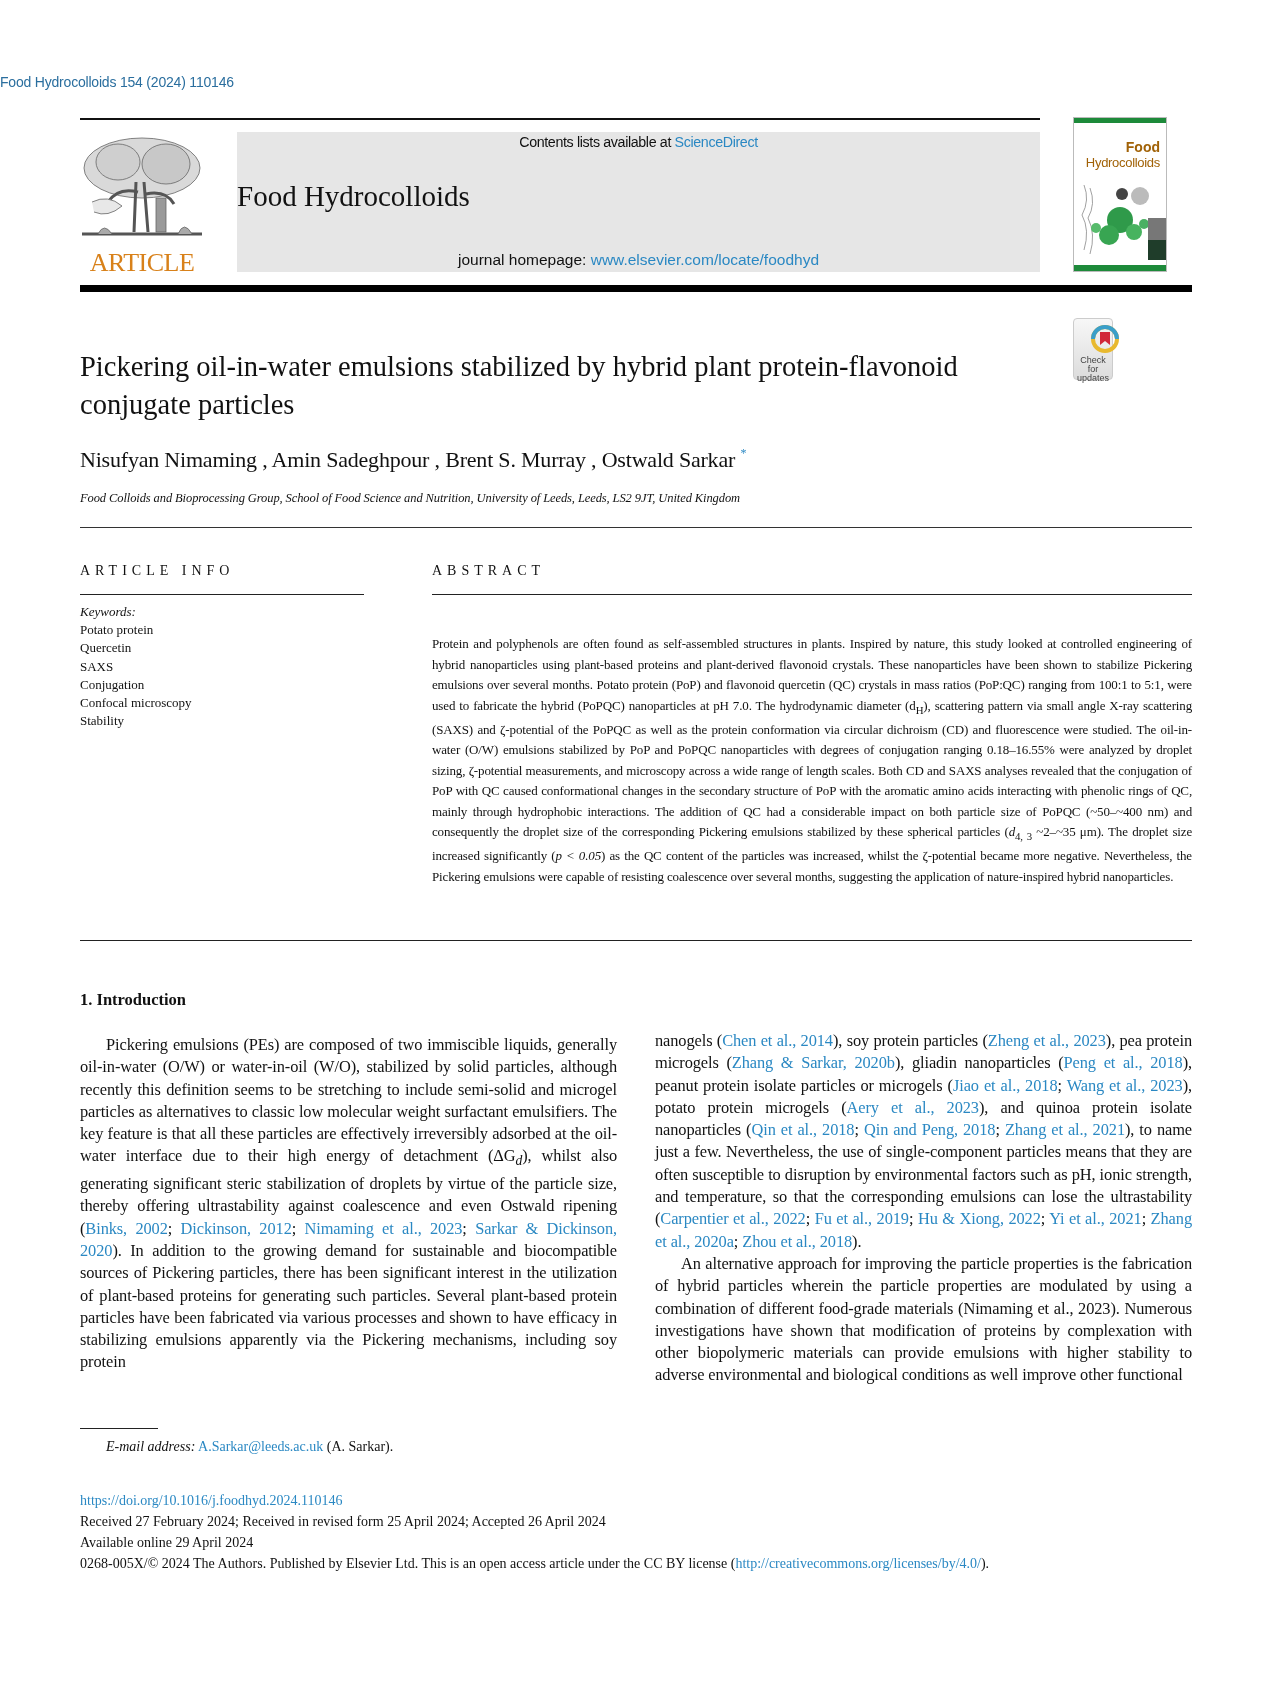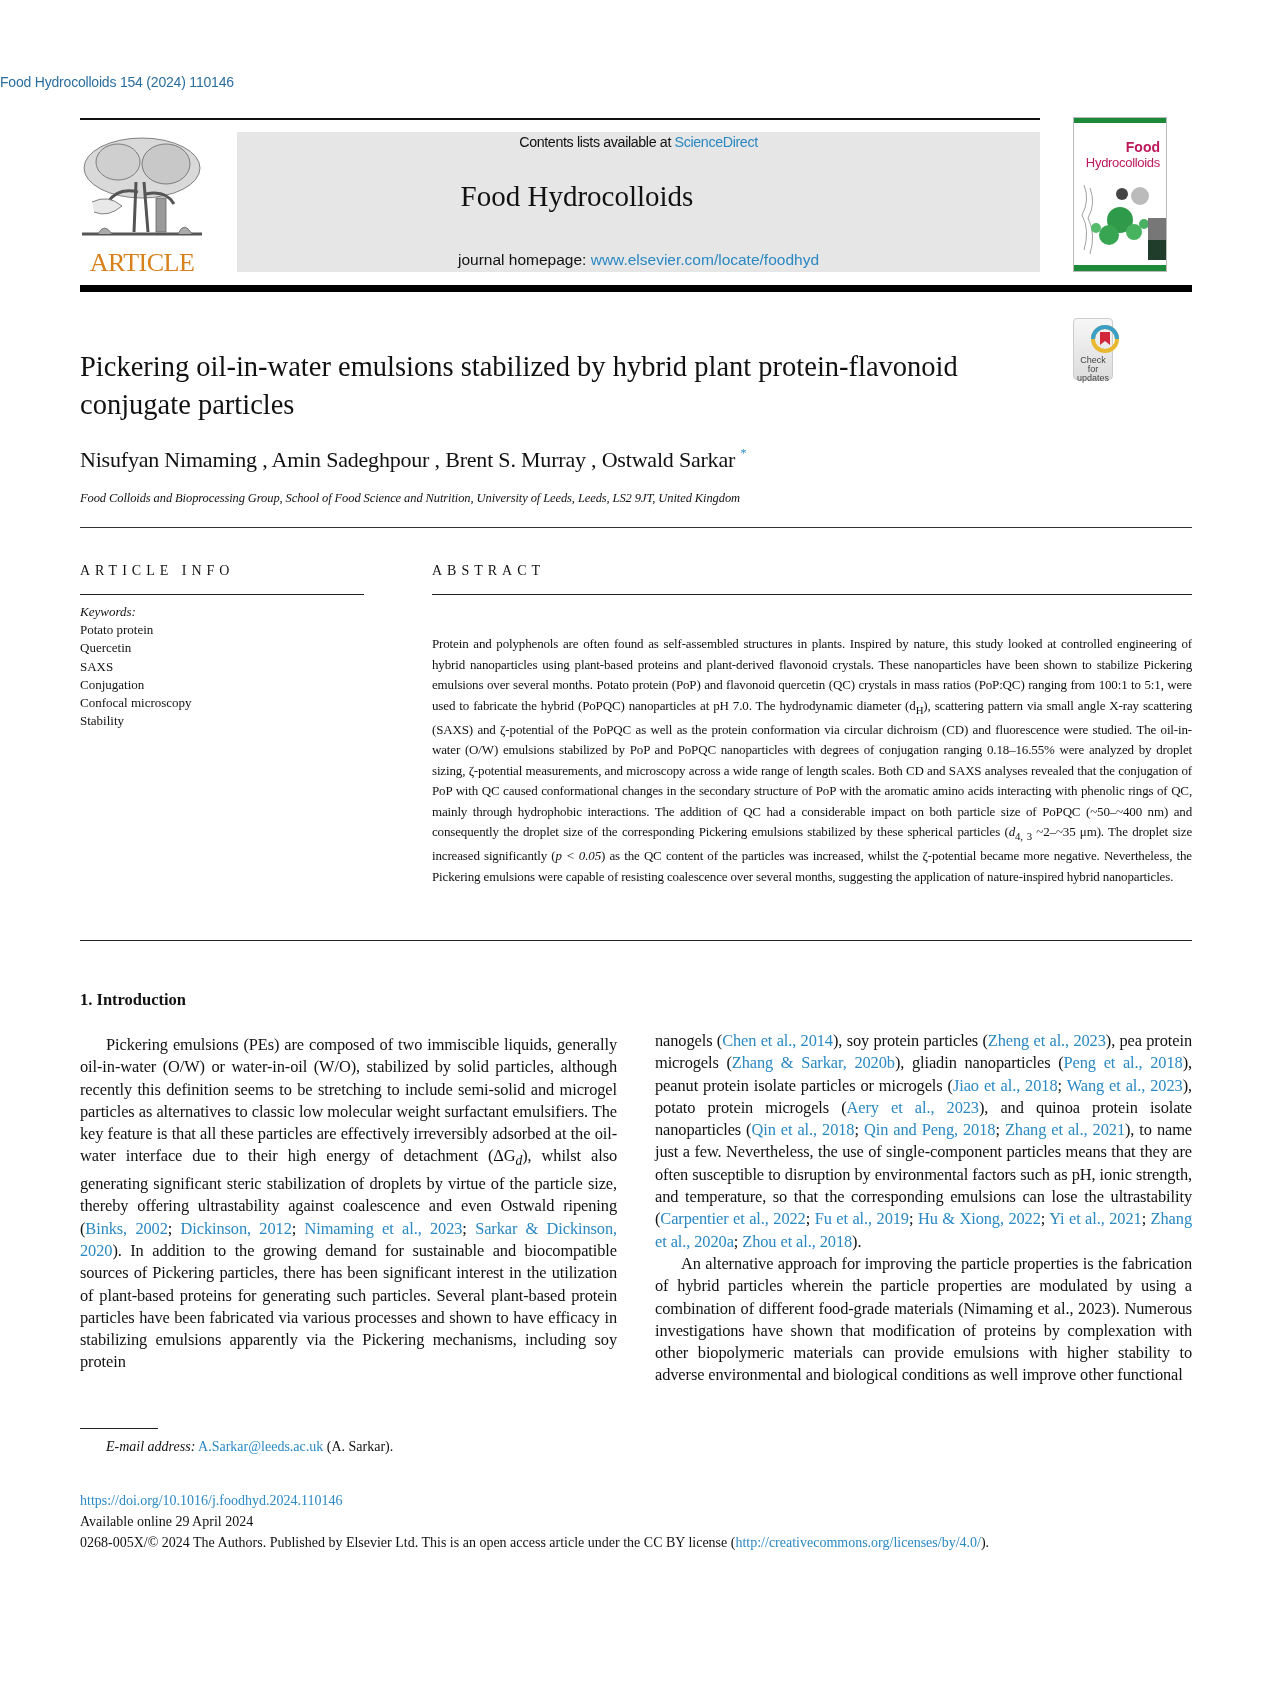--- a/index.html
+++ b/index.html
@@ -8,26 +8,26 @@
   a, .link { color: #2a88c3; text-decoration: none; }
   .abs { position: absolute; }
 
   
   #journal-ref { left: 0; width: 1262px; top: 74px; font-size: 14px; color: #2a6e9e; font-family: "Liberation Sans Narrow", "Liberation Sans", sans-serif; letter-spacing: -0.2px; }
   #top-rule { left: 80px; top: 118px; width: 960px; height: 2px; background: #111; }
   #elsevier-logo { left: 78px; top: 132px; width: 128px; height: 142px; }
   #elsevier-word { left: 78px; top: 248px; width: 128px; text-align: center; font-size: 26px; color: #d8811a; font-family: "Liberation Serif", serif; letter-spacing: -0.5px; }
   #banner { left: 237px; top: 132px; width: 803px; height: 140px; background: #e6e6e6; }
   #contents-line { left: 237px; width: 803px; top: 133px; text-align: center; font-size: 15.5px; font-family: "Liberation Sans", sans-serif; letter-spacing: -0.4px; transform: scaleX(0.92); }
-  #journal-name { left: 237px; width: 680px; top: 180px; text-align: center; font-size: 29px; font-family: "Liberation Serif", serif; }
+  #journal-name { left: 237px; width: 680px; top: 180px; text-align: left; font-size: 29px; font-family: "Liberation Serif", serif; }
   #homepage-line { left: 237px; width: 803px; top: 251px; text-align: center; font-size: 15.5px; font-family: "Liberation Sans", sans-serif; }
   #cover { left: 1073px; top: 117px; width: 94px; height: 155px; border: 1px solid #bbb; background: #fff; overflow: hidden; }
   #cover .bar-top { position: absolute; left: 0; top: 0; width: 100%; height: 5px; background: #1d8a3a; }
   #cover .bar-bot { position: absolute; left: 0; bottom: 0; width: 100%; height: 6px; background: #1d8a3a; }
-  #cover .c-title { position: absolute; right: 6px; top: 22px; text-align: right; color: #be185d; font-family: "Liberation Sans", sans-serif; font-weight: bold; line-height: 15px; }
+  #cover .c-title { position: absolute; right: 6px; top: 22px; text-align: right; color: #a16207; font-family: "Liberation Sans", sans-serif; font-weight: bold; line-height: 15px; }
   #cover .c-title .l1 { font-size: 14px; }
   #cover .c-title .l2 { font-size: 13px; font-weight: normal; letter-spacing: -0.3px; }
   #thick-rule { left: 80px; top: 285px; width: 1112px; height: 7px; background: #000; }
 
   
   #check-updates { left: 1073px; top: 318px; width: 40px; height: 62px; border: 1px solid #ccc; border-radius: 4px; background: linear-gradient(#f7f7f7, #dcdcdc); text-align: center; }
   #check-updates .cu-text { position: absolute; left: 0; width: 100%; top: 37px; font-family: "Liberation Sans", sans-serif; font-size: 9px; line-height: 9px; color: #444; }
   #title { left: 80px; top: 348px; width: 900px; font-size: 28.5px; line-height: 38px; font-family: "Liberation Serif", serif; color: #111; }
   #authors { left: 80px; top: 446px; font-size: 22px; font-family: "Liberation Serif", serif; letter-spacing: -0.2px; }
   #authors sup { color: #2a88c3; font-size: 12px; vertical-align: 10px; }
@@ -161,15 +161,16 @@
   <p class="indent">An alternative approach for improving the particle properties is the fabrication of hybrid particles wherein the particle properties are modulated by using a combination of different food-grade materials (Nimaming et al., 2023). Numerous investigations have shown that modification of proteins by complexation with other biopolymeric materials can provide emulsions with higher stability to adverse environmental and biological conditions as well improve other functional</p>
 </div>
 
 <div id="fn-rule" class="abs"></div>
 <div id="footnote" class="abs">
   <div style="padding-left:14px"><span class="em">E-mail address:</span> <a>A.Sarkar@leeds.ac.uk</a><span> (A. Sarkar).</span></div>
 </div>
 
 <div id="doi-block" class="abs">
   <div><a>https://doi.org/10.1016/j.foodhyd.2024.110146</a></div>
+  <div>Received 27 February 2024; Received in revised form 25 April 2024; Accepted 26 April 2024</div>
   <div>Available online 29 April 2024</div>
   <div><span>0268-005X/© 2024 The Authors. Published by Elsevier Ltd. This is an open access article under the CC BY license (</span><a>http://creativecommons.org/licenses/by/4.0/</a><span>).</span></div>
 </div>
 
 </body></html>

